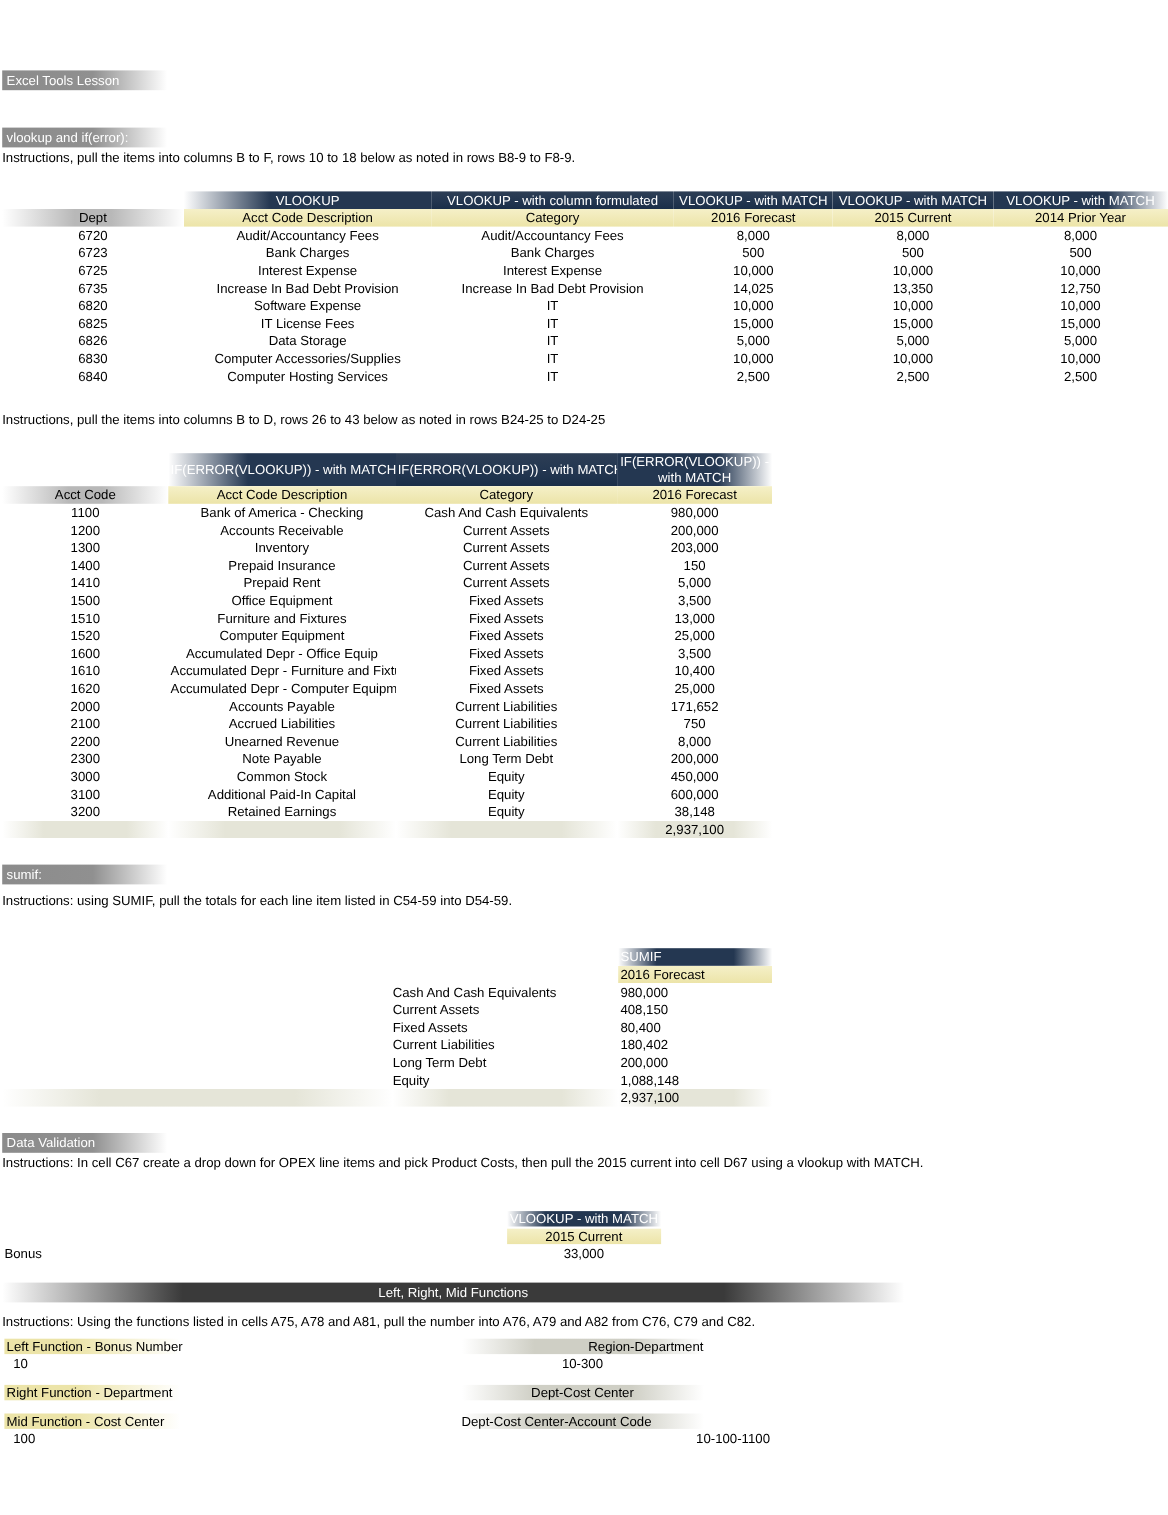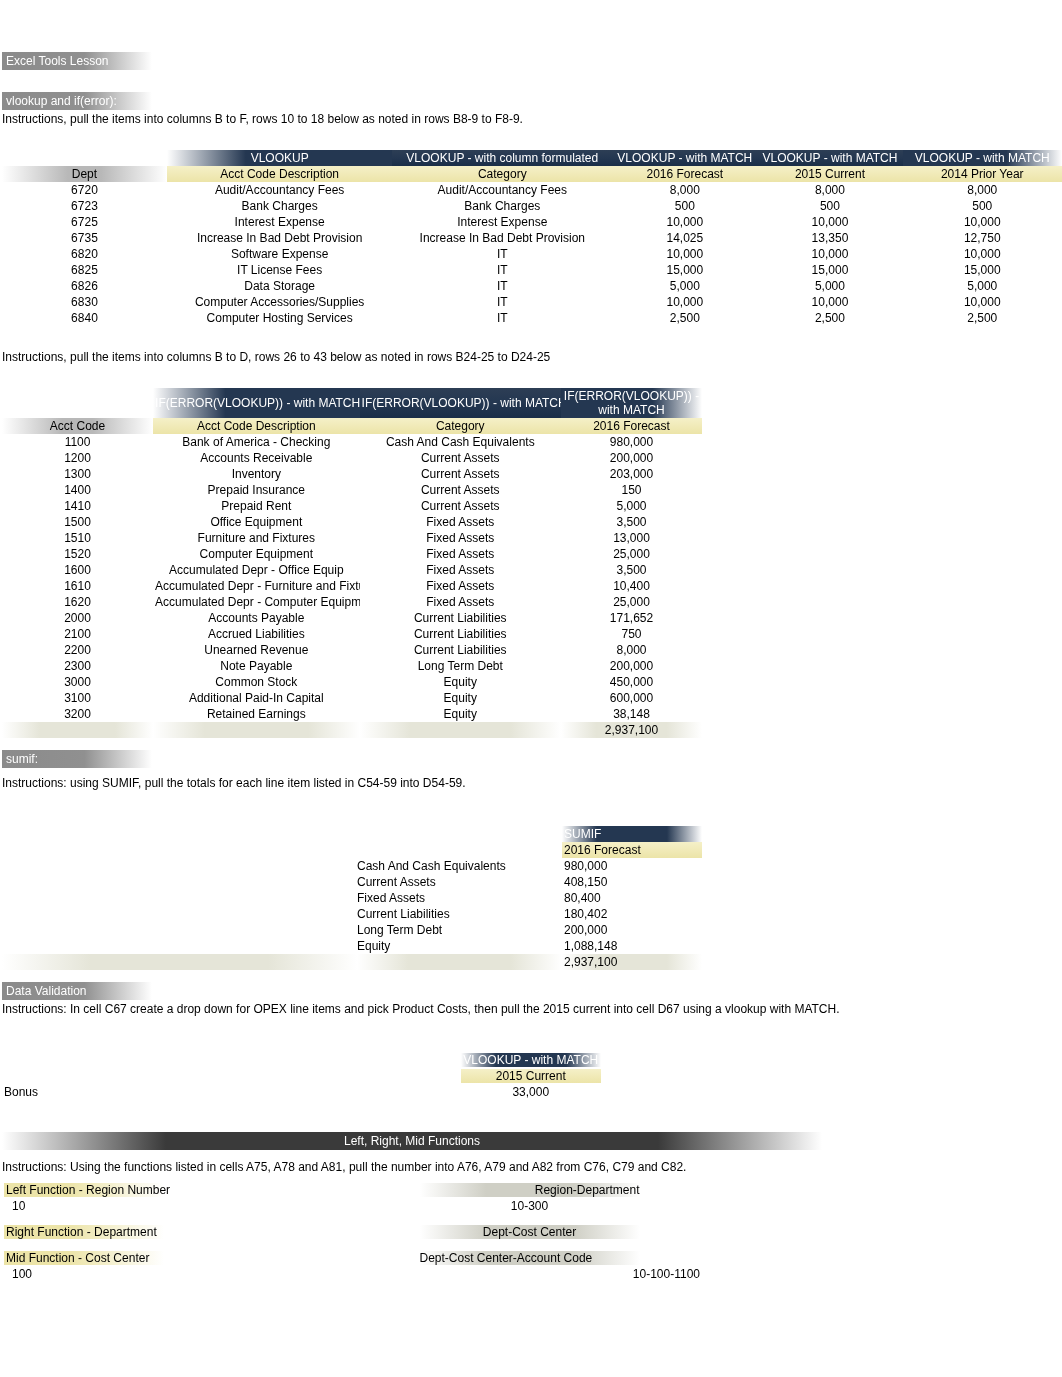--- a/index.html
+++ b/index.html
@@ -1,19 +1,19 @@
 <!DOCTYPE html>
 <html><head>
 <meta charset="utf-8">
 <style>
 *{box-sizing:border-box;margin:0;padding:0}
 body{font-family:Arial,Helvetica,sans-serif;font-size:12px;background:#fff;color:#000;width:1062px;padding:40px 0 40px 2px}
-.section-label{display:inline-block;color:#fff;font-size:12px;padding:2px 4px;margin-top:12px;margin-bottom:2px;background:linear-gradient(90deg,#8b8b8b 0%,#909090 55%,rgba(255,255,255,0) 100%);min-width:150px}
+.section-label{display:inline-block;color:#fff;font-size:12px;padding:2px 4px;margin-top:24px;margin-bottom:2px;background:linear-gradient(90deg,#8b8b8b 0%,#909090 55%,rgba(255,255,255,0) 100%);min-width:150px}
 .instr{font-size:12px;color:#000;margin-bottom:6px}
-.section-bar-dark{color:#fff;text-align:center;font-size:12px;padding:2px 0;margin-top:32px;margin-bottom:4px;background:linear-gradient(90deg,rgba(0,0,0,0) 0%,#3a3a3a 20%,#3a3a3a 80%,rgba(0,0,0,0) 100%);width:820px}
+.section-bar-dark{color:#fff;text-align:center;font-size:12px;padding:2px 0;margin-top:18px;margin-bottom:4px;background:linear-gradient(90deg,rgba(0,0,0,0) 0%,#3a3a3a 20%,#3a3a3a 80%,rgba(0,0,0,0) 100%);width:820px}
 table{border-collapse:collapse;width:100%;table-layout:fixed}
 td,th{font-size:12px;text-align:center;padding:1px 2px;font-weight:normal;vertical-align:middle;white-space:nowrap;overflow:hidden}
 .hdr-blue{color:#fff;background:linear-gradient(180deg,#2d3e55 0%,#243751 50%,#1a2e48 100%)}
 .hdr-blue.soft-l{background:linear-gradient(90deg,rgba(255,255,255,0) 0%,#243751 35%,#243751 100%)}
 .hdr-blue.soft-r{background:linear-gradient(90deg,#243751 0%,#243751 65%,rgba(255,255,255,0) 100%)}
 .hdr-blue.soft-lr{background:linear-gradient(90deg,rgba(255,255,255,0) 0%,#243751 25%,#243751 75%,rgba(255,255,255,0) 100%)}
 .subhdr-yel{background:linear-gradient(180deg,#f5f0c8 0%,#ece4a8 100%);color:#000}
 .subhdr-grey{background:linear-gradient(90deg,rgba(255,255,255,0) 0%,#b8b8b8 40%,#b8b8b8 60%,rgba(255,255,255,0) 100%);color:#000}
 .subhdr-grey2{background:linear-gradient(90deg,rgba(255,255,255,0) 0%,#cfcfc5 30%,#cfcfc5 70%,rgba(255,255,255,0) 100%);color:#000}
 .tot-row td{background:linear-gradient(90deg,rgba(255,255,255,0) 0%,#e5e5d8 25%,#e5e5d8 75%,rgba(255,255,255,0) 100%)}
@@ -372,21 +372,21 @@
   </table>
 
 <div class="section-bar-dark">Left, Right, Mid Functions</div>
 <div style="height:6px"></div>
 <div class="instr">Instructions: Using the functions listed in cells A75, A78 and A81, pull the number into A76, A79 and A82 from C76, C79 and C82.</div>
 
 <table class="tlrm">
 <tbody>
       <tr>
         <td>
-          <div class="yel-hdr-left" style="width:160px">Left Function - Region Number</div>
+          <div class="yel-hdr-left" style="width:160px">Left Function - Bonus Number</div>
         </td>
     <td>
           <div class="subhdr-grey2" style="width:220px;margin:0 auto;text-align:right">Region-Department</div>
         </td>
       </tr>
 <tr>
         <td class="val-left">10</td>
     <td style="text-align:center">10-300</td>
       </tr>
 <tr>

